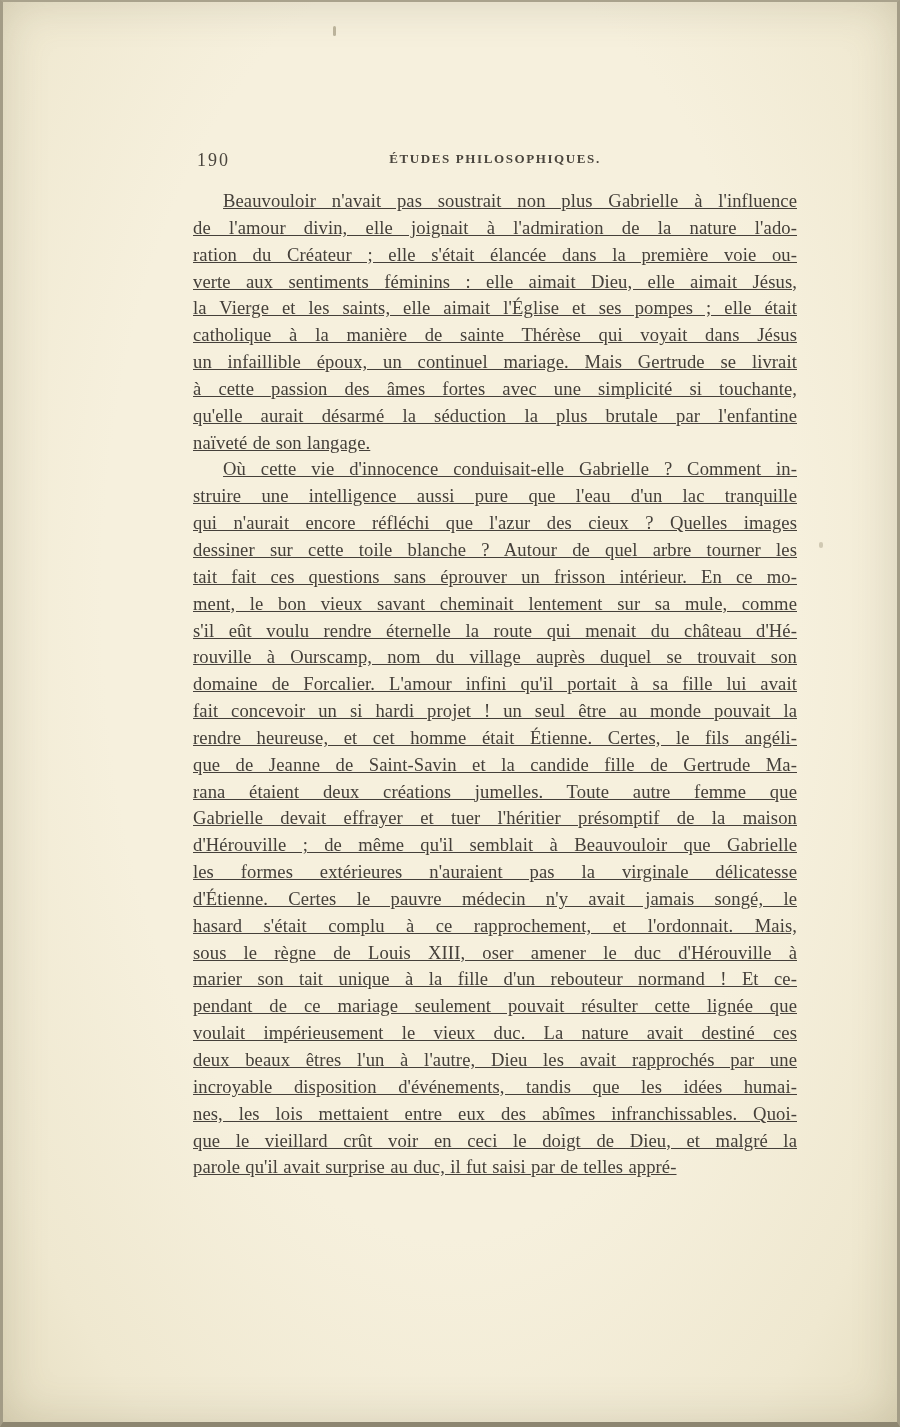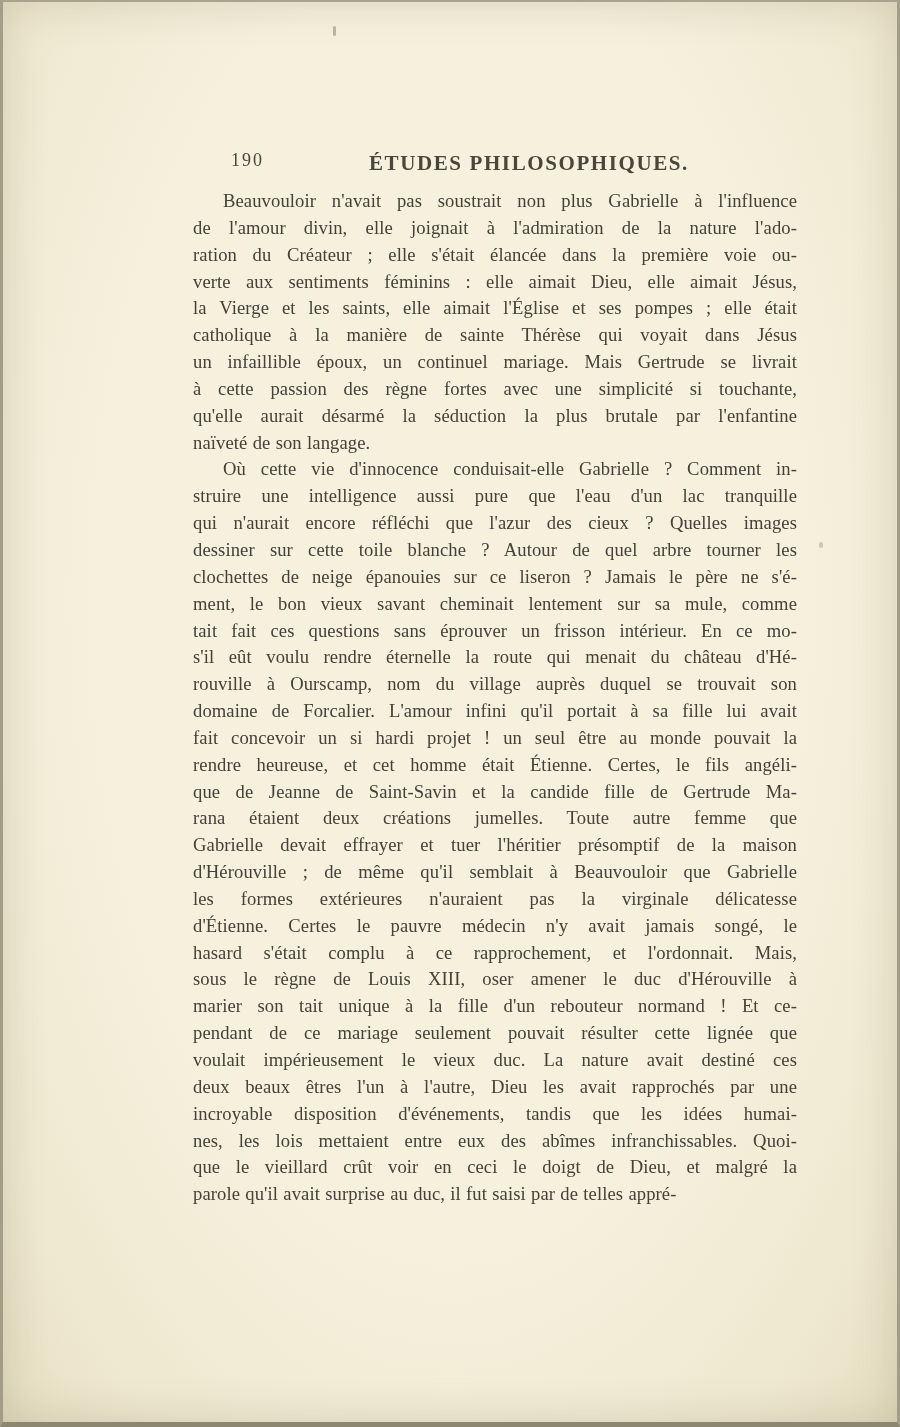--- a/index.html
+++ b/index.html
@@ -21,51 +21,51 @@
     overflow: hidden;
     font-family: "Liberation Serif", "DejaVu Serif", serif;
     color: #45403a;
   }
   .page-header {
     position: absolute;
     top: 146px;
     left: 190px;
     width: 604px;
     height: 26px;
-    margin-left: 34px;
   }
   .page-number {
     position: absolute;
     left: 4px;
     top: 2px;
     font-size: 18px;
     letter-spacing: 2px;
     color: #4a453d;
   }
   .running-title {
     display: block;
     text-align: center;
-    font-size: 21px;
+    font-size: 13px;
     font-weight: bold;
     letter-spacing: 1.6px;
     color: #4a453d;
     padding-top: 3px;
   }
   .text-block {
     position: absolute;
     top: 186px;
     left: 190px;
     width: 604px;
     font-size: 18.6px;
     line-height: 26.85px;
     letter-spacing: 0.1px;
     word-spacing: 0.5px;
   }
   .paragraph {
     margin: 0;
+    text-decoration: underline;
   }
   .line {
     text-align: justify;
     text-align-last: justify;
     -moz-text-align-last: justify;
     white-space: normal;
   }
   .line.first {
     text-indent: 30px;
   }
@@ -108,32 +108,31 @@
 
   <div class="text-block" id="text-block">
       <div class="paragraph">
         <div class="line first">Beauvouloir n'avait pas soustrait non plus Gabrielle à l'influence</div>
         <div class="line">de l'amour divin, elle joignait à l'admiration de la nature l'ado-</div>
         <div class="line">ration du Créateur ; elle s'était élancée dans la première voie ou-</div>
         <div class="line">verte aux sentiments féminins : elle aimait Dieu, elle aimait Jésus,</div>
         <div class="line">la Vierge et les saints, elle aimait l'Église et ses pompes ; elle était</div>
         <div class="line">catholique à la manière de sainte Thérèse qui voyait dans Jésus</div>
         <div class="line">un infaillible époux, un continuel mariage. Mais Gertrude se livrait</div>
-        <div class="line">à cette passion des règne fortes avec une simplicité si touchante,</div>
+        <div class="line">à cette passion des âmes fortes avec une simplicité si touchante,</div>
         <div class="line">qu'elle aurait désarmé la séduction la plus brutale par l'enfantine</div>
         <div class="line last">naïveté de son langage.</div>
       </div>
       <div class="paragraph">
         <div class="line first">Où cette vie d'innocence conduisait-elle Gabrielle ? Comment in-</div>
         <div class="line">struire une intelligence aussi pure que l'eau d'un lac tranquille</div>
         <div class="line">qui n'aurait encore réfléchi que l'azur des cieux ? Quelles images</div>
         <div class="line">dessiner sur cette toile blanche ? Autour de quel arbre tourner les</div>
-        <div class="line">clochettes de neige épanouies sur ce liseron ? Jamais le père ne s'é-</div>
+        <div class="line">tait fait ces questions sans éprouver un frisson intérieur. En ce mo-</div>
         <div class="line">ment, le bon vieux savant cheminait lentement sur sa mule, comme</div>
-        <div class="line">tait fait ces questions sans éprouver un frisson intérieur. En ce mo-</div>
         <div class="line">s'il eût voulu rendre éternelle la route qui menait du château d'Hé-</div>
         <div class="line">rouville à Ourscamp, nom du village auprès duquel se trouvait son</div>
         <div class="line">domaine de Forcalier. L'amour infini qu'il portait à sa fille lui avait</div>
         <div class="line">fait concevoir un si hardi projet ! un seul être au monde pouvait la</div>
         <div class="line">rendre heureuse, et cet homme était Étienne. Certes, le fils angéli-</div>
         <div class="line">que de Jeanne de Saint-Savin et la candide fille de Gertrude Ma-</div>
         <div class="line">rana étaient deux créations jumelles. Toute autre femme que</div>
         <div class="line">Gabrielle devait effrayer et tuer l'héritier présomptif de la maison</div>
         <div class="line">d'Hérouville ; de même qu'il semblait à Beauvouloir que Gabrielle</div>
         <div class="line">les formes extérieures n'auraient pas la virginale délicatesse</div>

